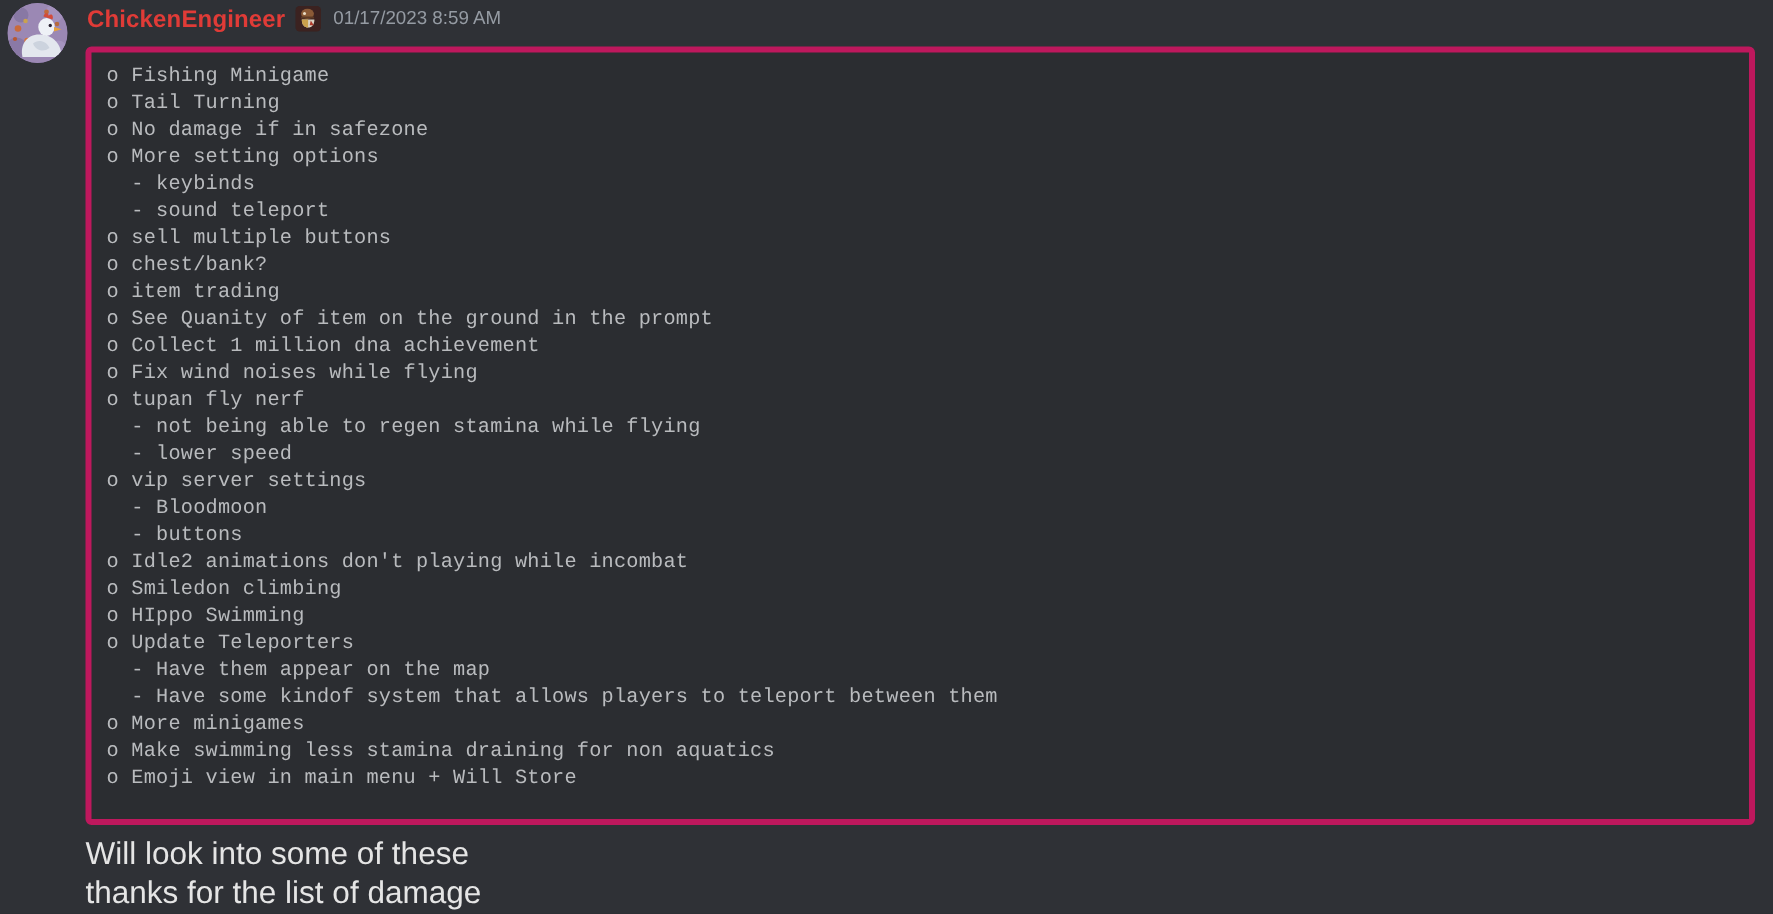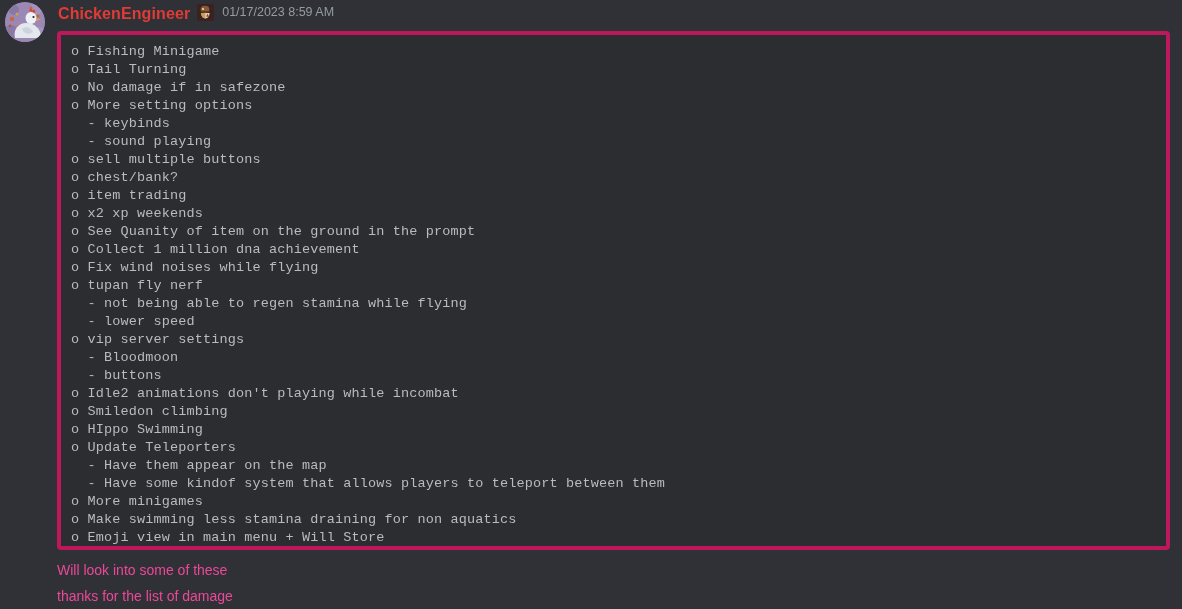--- a/index.html
+++ b/index.html
@@ -93,22 +93,22 @@
   }
 
   
   .reply-lines {
     position: absolute;
     left: 57px;
     top: 557px;
     width: 1100px;
   }
   .reply-line {
-    color: #ec4899;
-    font-size: 14px;
+    color: #e5e5e5;
+    font-size: 21px;
     line-height: 26px;
     white-space: pre-wrap;
   }
 </style>
 </head>
 <body>
 
 <div class="message">
 
   <div class="avatar">
@@ -156,25 +156,24 @@
     <span class="timestamp">01/17/2023 8:59 AM</span>
   </div>
 
   <div class="codeblock">
     <div id="code-lines">
         <div class="code-line">o Fishing Minigame</div>
         <div class="code-line">o Tail Turning</div>
         <div class="code-line">o No damage if in safezone</div>
         <div class="code-line">o More setting options</div>
         <div class="code-line">  - keybinds</div>
-        <div class="code-line">  - sound playing</div>
+        <div class="code-line">  - sound teleport</div>
         <div class="code-line">o sell multiple buttons</div>
         <div class="code-line">o chest/bank?</div>
         <div class="code-line">o item trading</div>
-        <div class="code-line">o x2 xp weekends</div>
         <div class="code-line">o See Quanity of item on the ground in the prompt</div>
         <div class="code-line">o Collect 1 million dna achievement</div>
         <div class="code-line">o Fix wind noises while flying</div>
         <div class="code-line">o tupan fly nerf</div>
         <div class="code-line">  - not being able to regen stamina while flying</div>
         <div class="code-line">  - lower speed</div>
         <div class="code-line">o vip server settings</div>
         <div class="code-line">  - Bloodmoon</div>
         <div class="code-line">  - buttons</div>
         <div class="code-line">o Idle2 animations don't playing while incombat</div>

